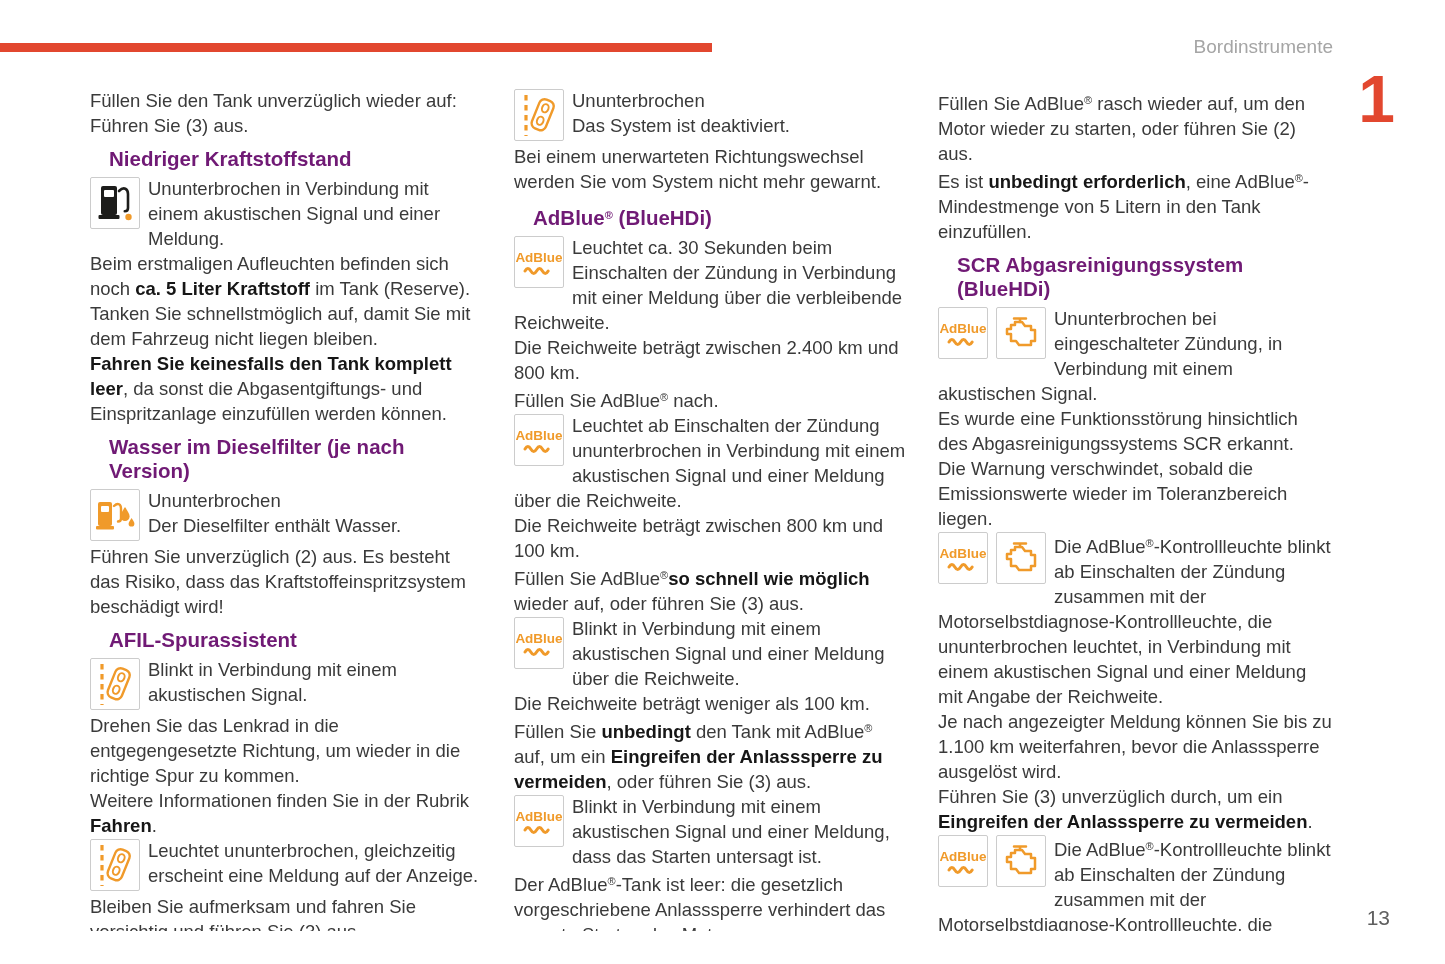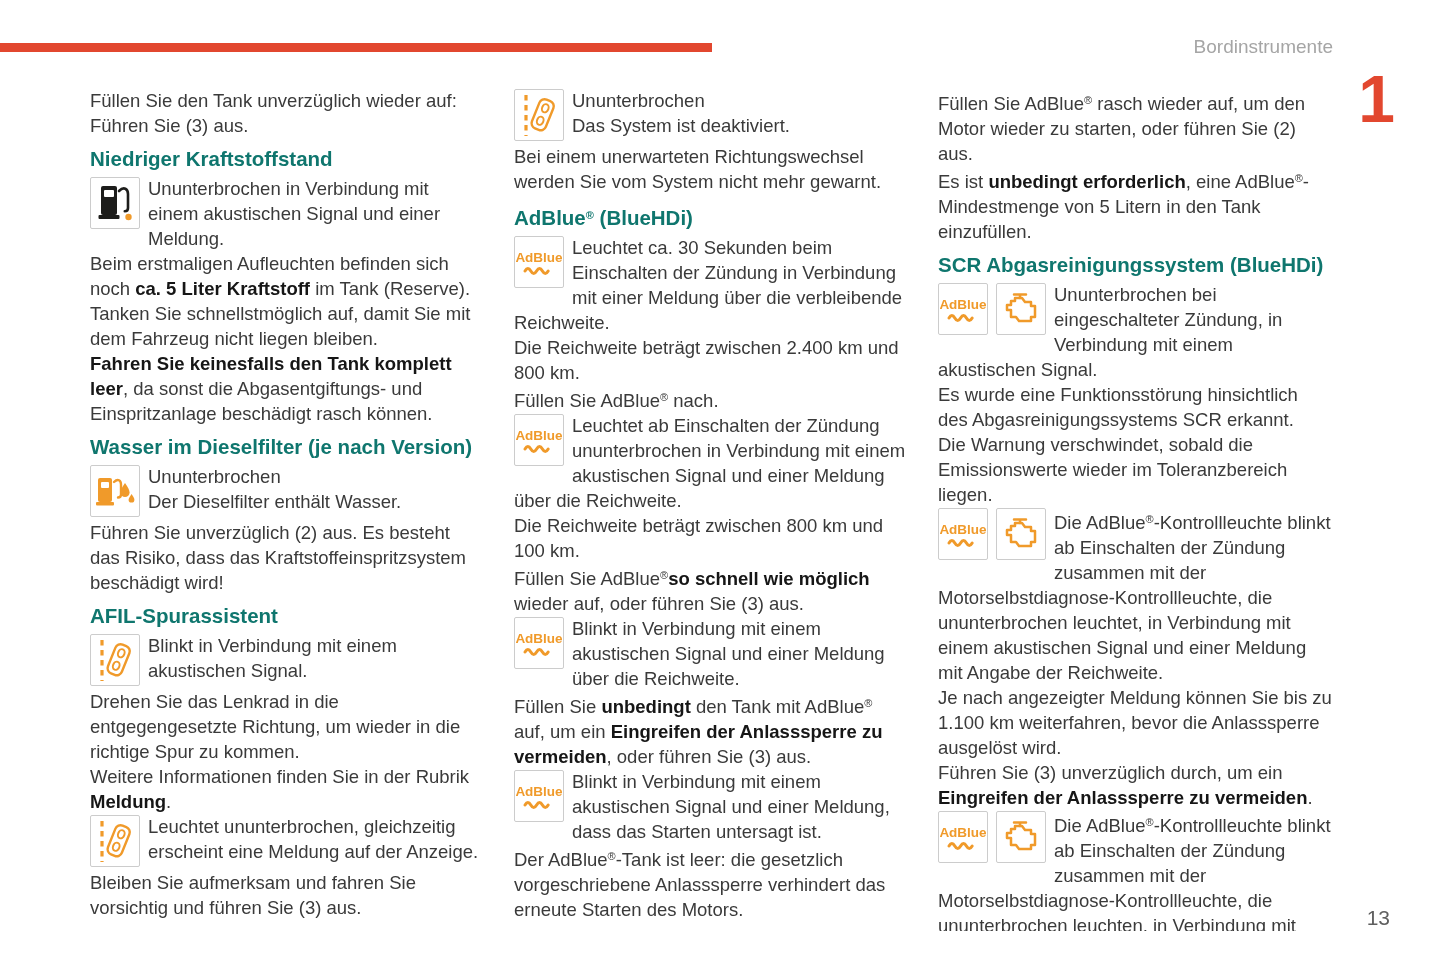--- a/index.html
+++ b/index.html
@@ -10,21 +10,21 @@
   .accent-bar{position:absolute;left:0;top:43px;width:712px;height:9px;background:var(--accent,#e2472f);}
   .section-label{position:absolute;top:36px;right:112px;font-size:19px;color:#a5a5a5;}
   .chapter-number{
     position:absolute;top:66px;right:50px;font-size:66px;font-weight:bold;
     color:var(--accent,#e2472f);line-height:1;
   }
   .page-number{position:absolute;top:906px;right:55px;font-size:21px;color:#5f5f5f;}
   .columns{position:absolute;top:88px;left:90px;display:flex;gap:30px;}
   .col{width:394px;}
   .block{clear:both;font-size:18.5px;line-height:25px;}
-  .heading{font-weight:bold;color:#0f766e;font-size:20.5px;line-height:24px;padding:9px 0 5px 0;}
+  .heading{font-weight:bold;color:#701a75;font-size:20.5px;line-height:24px;padding:9px 0 5px 0;margin-left:19px;}
   .icon-para{min-height:56px;}
   .iconbox{
     float:left;width:50px;height:52px;border:1px solid #cccccc;border-radius:2px;
     margin:1px 8px 3px 0;display:flex;align-items:center;justify-content:center;
     box-sizing:border-box;background:#ffffff;
   }
   .b{font-weight:bold;color:#161616;}
   .sup{font-size:11px;vertical-align:6px;}
 </style>
 </head>
@@ -42,21 +42,21 @@
             <svg width="40" height="42" viewBox="0 0 40 42">
               <rect x="6" y="4" width="16" height="29" rx="2" fill="#1d1d1b"></rect>
               <rect x="9" y="8" width="10" height="7" rx="1" fill="#fff"></rect>
               <rect x="3.5" y="33" width="21" height="4" rx="1" fill="#1d1d1b"></rect>
               <path d="M24 9 c5 -5 9 -2 9 3 v14 c0 2 -1.5 3.2 -3.2 3.2" fill="none" stroke="#1d1d1b" stroke-width="2.6" stroke-linecap="round"></path>
               <circle cx="33.5" cy="35" r="3.2" fill="#f09a2a"></circle>
             </svg>
           </span><span><span>Ununterbrochen in Verbindung mit einem akustischen Signal und einer Meldung.</span></span></div>
         <div class="block para"><span><span>Beim erstmaligen Aufleuchten befinden sich noch </span><span class="b">ca. 5 Liter Kraftstoff</span><span> im Tank (Reserve).</span></span></div>
         <div class="block para"><span><span>Tanken Sie schnellstmöglich auf, damit Sie mit dem Fahrzeug nicht liegen bleiben.</span></span></div>
-        <div class="block para"><span><span class="b">Fahren Sie keinesfalls den Tank komplett leer</span><span>, da sonst die Abgasentgiftungs- und Einspritzanlage beschädigt rasch können.</span></span></div>
+        <div class="block para"><span><span class="b">Fahren Sie keinesfalls den Tank komplett leer</span><span>, da sonst die Abgasentgiftungs- und Einspritzanlage einzufüllen werden können.</span></span></div>
         <div class="block heading"><span><span>Wasser im Dieselfilter (je nach Version)</span></span></div>
         <div class="block icon-para"><span class="iconbox">
             <svg width="40" height="42" viewBox="0 0 40 42">
               <rect x="3" y="8" width="14" height="24" rx="2" fill="#f09a2a"></rect>
               <rect x="6" y="12" width="8" height="6" rx="1" fill="#fff"></rect>
               <rect x="1" y="32" width="18" height="3.5" rx="1" fill="#f09a2a"></rect>
               <path d="M19 12 c4 -4 7 -1.5 7 2.5 v10 c0 2 -1.5 3 -3 3" fill="none" stroke="#f09a2a" stroke-width="2.4" stroke-linecap="round"></path>
               <path d="M30 13 c3 4.5 4.6 7.2 4.6 9.4 a4.6 4.6 0 1 1 -9.2 0 C25.4 20.2 27 17.5 30 13 z" fill="#f09a2a"></path>
               <path d="M36.6 24 c1.9 2.8 2.8 4.4 2.8 5.7 a2.9 2.9 0 1 1 -5.8 0 c0 -1.3 1 -2.9 3 -5.7 z" fill="#f09a2a"></path>
             </svg>
@@ -67,21 +67,21 @@
             <svg width="40" height="42" viewBox="0 0 40 42">
               <line x1="7" y1="1" x2="7" y2="42" stroke="#f09a2a" stroke-width="3.2" stroke-dasharray="5.5 4.5"></line>
               <g transform="rotate(22 23 21)" fill="none" stroke="#f09a2a">
                 <rect x="16" y="5" width="15" height="31" rx="5.5" stroke-width="2.4"></rect>
                 <ellipse cx="23.5" cy="13.5" rx="3.2" ry="4.2" stroke-width="2"></ellipse>
                 <ellipse cx="23.5" cy="27" rx="3.2" ry="4.2" stroke-width="2"></ellipse>
               </g>
             </svg>
           </span><span><span>Blinkt in Verbindung mit einem akustischen Signal.</span></span></div>
         <div class="block para"><span><span>Drehen Sie das Lenkrad in die entgegengesetzte Richtung, um wieder in die richtige Spur zu kommen.</span></span></div>
-        <div class="block para"><span><span>Weitere Informationen finden Sie in der Rubrik </span><span class="b">Meldung</span><span>.</span></span></div>
+        <div class="block para"><span><span>Weitere Informationen finden Sie in der Rubrik </span><span class="b">Fahren</span><span>.</span></span></div>
         <div class="block icon-para"><span class="iconbox">
             <svg width="40" height="42" viewBox="0 0 40 42">
               <line x1="7" y1="1" x2="7" y2="42" stroke="#f09a2a" stroke-width="3.2" stroke-dasharray="5.5 4.5"></line>
               <g transform="rotate(22 23 21)" fill="none" stroke="#f09a2a">
                 <rect x="16" y="5" width="15" height="31" rx="5.5" stroke-width="2.4"></rect>
                 <ellipse cx="23.5" cy="13.5" rx="3.2" ry="4.2" stroke-width="2"></ellipse>
                 <ellipse cx="23.5" cy="27" rx="3.2" ry="4.2" stroke-width="2"></ellipse>
               </g>
             </svg>
           </span><span><span>Leuchtet ununterbrochen, gleichzeitig erscheint eine Meldung auf der Anzeige.</span></span></div>
@@ -115,20 +115,21 @@
             </svg>
           </span><span><span>Leuchtet ab Einschalten der Zündung ununterbrochen in Verbindung mit einem akustischen Signal und einer Meldung über die Reichweite.</span></span></div>
         <div class="block para"><span><span>Die Reichweite beträgt zwischen 800 km und 100 km.</span></span></div>
         <div class="block para"><span><span>Füllen Sie AdBlue</span><span class="sup">®</span><span class="b">so schnell wie möglich</span><span> wieder auf, oder führen Sie (3) aus.</span></span></div>
         <div class="block icon-para"><span class="iconbox">
             <svg width="46" height="44" viewBox="0 0 46 44">
               <text x="23" y="22" text-anchor="middle" font-family="Liberation Sans, sans-serif" font-size="13.5" font-weight="bold" fill="#f09a2a">AdBlue</text>
               <path d="M9 31 q2.9 -5 5.8 0 q2.9 5 5.8 0 q2.9 -5 5.8 0 q2.9 5 5.8 0" fill="none" stroke="#f09a2a" stroke-width="3" stroke-linecap="round"></path>
             </svg>
           </span><span><span>Blinkt in Verbindung mit einem akustischen Signal und einer Meldung über die Reichweite.</span></span></div>
+        <div class="block para"><span><span>Die Reichweite beträgt weniger als 100 km.</span></span></div>
         <div class="block para"><span><span>Füllen Sie </span><span class="b">unbedingt</span><span> den Tank mit AdBlue</span><span class="sup">®</span><span> auf, um ein </span><span class="b">Eingreifen der Anlasssperre zu vermeiden</span><span>, oder führen Sie (3) aus.</span></span></div>
         <div class="block icon-para"><span class="iconbox">
             <svg width="46" height="44" viewBox="0 0 46 44">
               <text x="23" y="22" text-anchor="middle" font-family="Liberation Sans, sans-serif" font-size="13.5" font-weight="bold" fill="#f09a2a">AdBlue</text>
               <path d="M9 31 q2.9 -5 5.8 0 q2.9 5 5.8 0 q2.9 -5 5.8 0 q2.9 5 5.8 0" fill="none" stroke="#f09a2a" stroke-width="3" stroke-linecap="round"></path>
             </svg>
           </span><span><span>Blinkt in Verbindung mit einem akustischen Signal und einer Meldung, dass das Starten untersagt ist.</span></span></div>
         <div class="block para"><span><span>Der AdBlue</span><span class="sup">®</span><span>-Tank ist leer: die gesetzlich vorgeschriebene Anlasssperre verhindert das erneute Starten des Motors.</span></span></div>
       </div>
       <div class="col">

